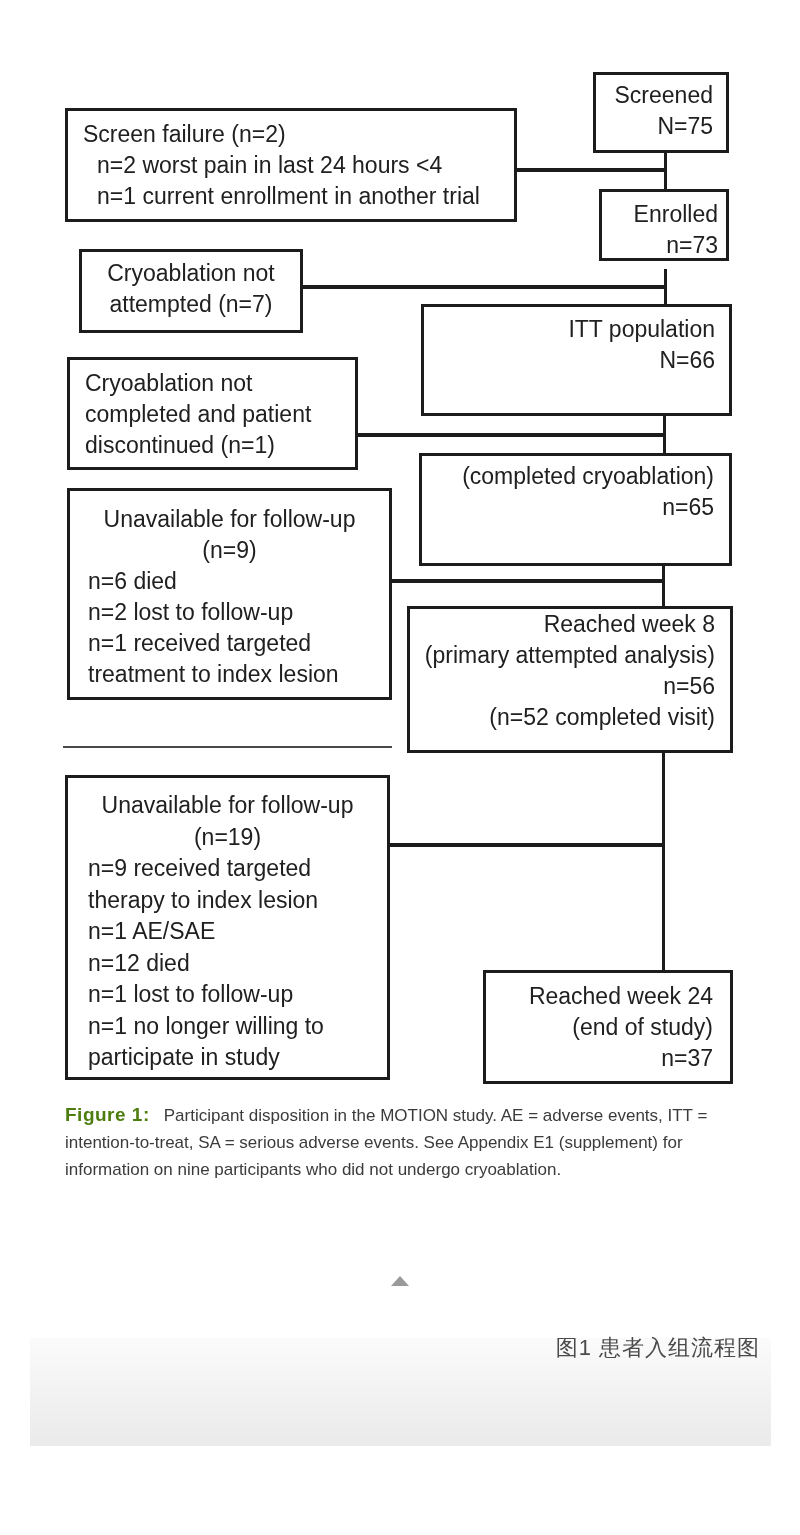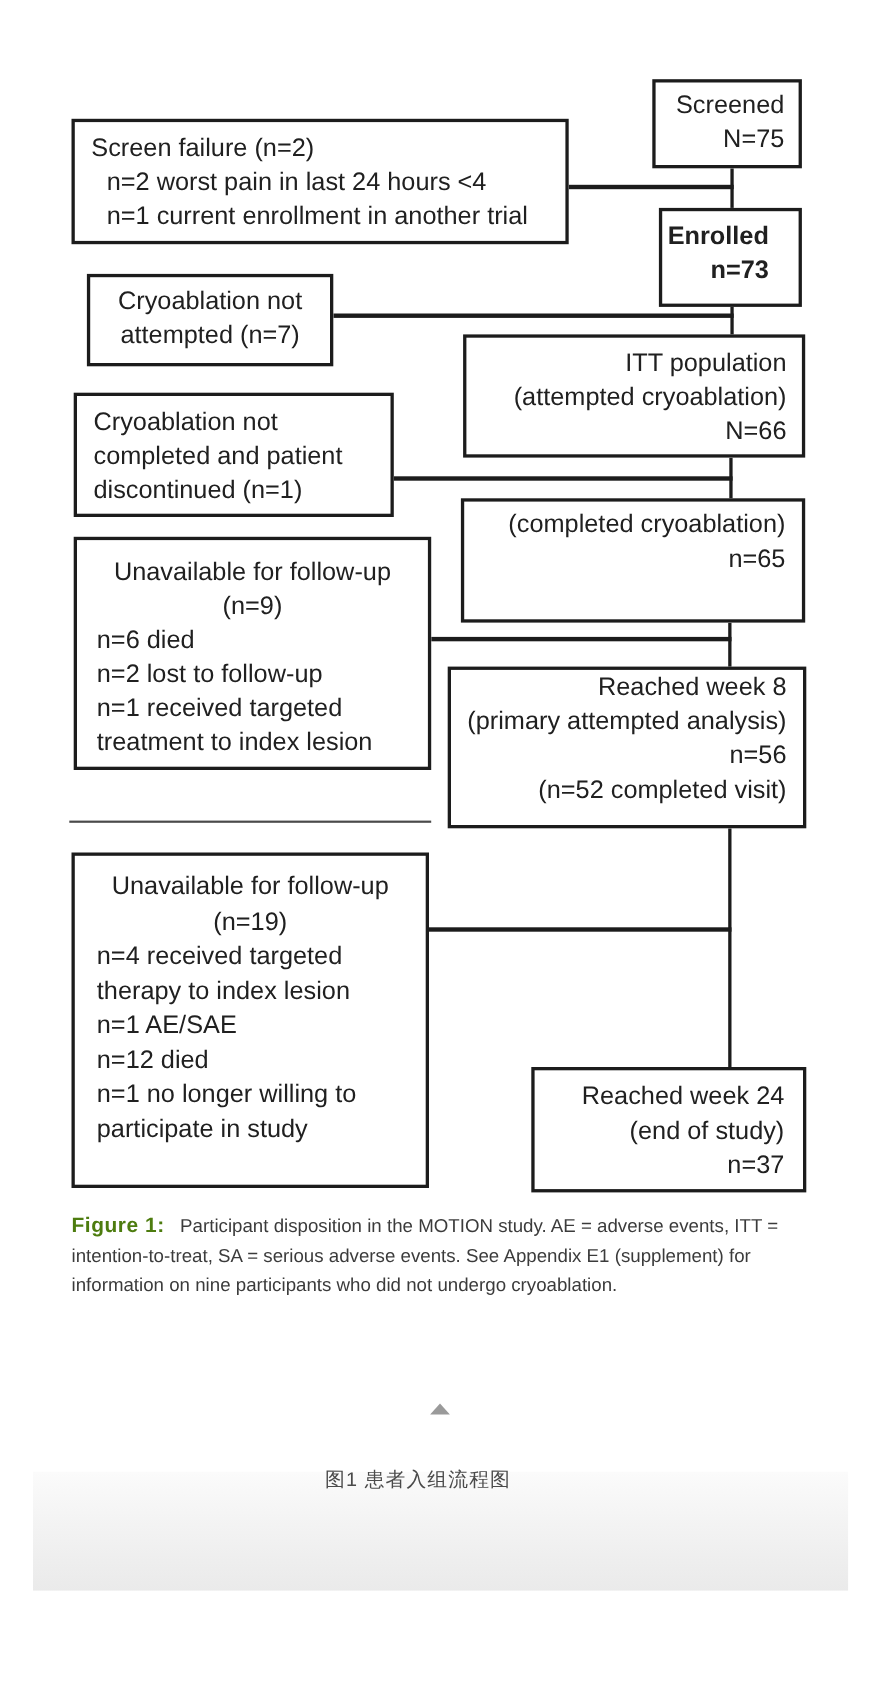--- a/index.html
+++ b/index.html
@@ -17,22 +17,22 @@
   
   #caption{position:absolute;left:65px;top:1101px;width:684px;color:#3b3b3b;
            font-size:17px;line-height:27px;}
   #caption b{color:#4d7c0f;font-size:19px;letter-spacing:0.5px;margin-right:14px;}
   
   #collapse{position:absolute;left:391px;top:1276px;width:0;height:0;cursor:pointer;
             border-left:9px solid transparent;border-right:9px solid transparent;
             border-bottom:10px solid #9a9a9a;}
   #graybar{position:absolute;left:30px;top:1338px;width:741px;height:108px;
            background:linear-gradient(180deg,#fbfbfb 0%,#f3f3f3 45%,#eaeaea 100%);}
-  #cn-caption{position:absolute;left:0;top:1333px;width:760px;text-align:center;
-              color:#4a4a4a;font-size:18px;letter-spacing:1px;}
+  #cn-caption{position:absolute;left:0;top:1333px;width:760px;text-align:right;
+              color:#4a4a4a;font-size:22px;letter-spacing:1px;}
 </style>
 </head>
 <body>
 
 <div id="page">
 
   <div id="figure">
 
     <div class="conn" style="left:664px;top:153px;width:3px;height:40px;"></div>
     <div class="conn" style="left:517px;top:168px;width:150px;height:4px;"></div>
@@ -50,33 +50,32 @@
       <div class="ln">Screened</div>
       <div class="ln">N=75</div>
     </div>
 
     <div class="fbox" style="left:65px;top:108px;width:452px;height:114px;padding:8px 0 0 15px;">
       <div class="ln">Screen failure (n=2)</div>
       <div class="ln" style="padding-left:14px;">n=2 worst pain in last 24 hours &lt;4</div>
       <div class="ln" style="padding-left:14px;">n=1 current enrollment in another trial</div>
     </div>
 
-    <div class="fbox al-r" style="left:599px;top:189px;width:130px;height:90px;padding:7px 27px 0 0;font-weight:bold;">
+    <div class="fbox al-r" style="left:599px;top:189px;width:130px;height:72px;padding:7px 8px 0 0;">
       <div class="ln">Enrolled</div>
       <div class="ln">n=73</div>
     </div>
 
     <div class="fbox al-c" style="left:79px;top:249px;width:224px;height:84px;padding:6px 0 0 0;">
       <div class="ln">Cryoablation not</div>
       <div class="ln">attempted (n=7)</div>
     </div>
 
     <div class="fbox al-r" style="left:421px;top:304px;width:311px;height:112px;padding:7px 14px 0 0;">
       <div class="ln">ITT population</div>
-      <div class="ln">(attempted cryoablation)</div>
       <div class="ln">N=66</div>
     </div>
 
     <div class="fbox" style="left:67px;top:357px;width:291px;height:113px;padding:8px 0 0 15px;">
       <div class="ln">Cryoablation not</div>
       <div class="ln">completed and patient</div>
       <div class="ln">discontinued (n=1)</div>
     </div>
 
     <div class="fbox al-r" style="left:419px;top:453px;width:313px;height:113px;padding:5px 15px 0 0;">
@@ -96,24 +95,25 @@
     <div class="fbox al-r" style="left:407px;top:606px;width:326px;height:147px;padding:0 15px 0 0;">
       <div class="ln">Reached week 8</div>
       <div class="ln">(primary attempted analysis)</div>
       <div class="ln">n=56</div>
       <div class="ln">(n=52 completed visit)</div>
     </div>
 
     <div class="fbox" style="left:65px;top:775px;width:325px;height:305px;padding:12px 0 0 20px;line-height:31.5px;">
       <div class="ln al-c" style="margin-left:-20px;">Unavailable for follow-up</div>
       <div class="ln al-c" style="margin-left:-20px;">(n=19)</div>
-      <div class="ln">n=4 received targeted</div>
+      <div class="ln">n=9 received targeted</div>
       <div class="ln">therapy to index lesion</div>
       <div class="ln">n=1 AE/SAE</div>
       <div class="ln">n=12 died</div>
+      <div class="ln">n=1 lost to follow-up</div>
       <div class="ln">n=1 no longer willing to</div>
       <div class="ln">participate in study</div>
     </div>
 
     <div class="fbox al-r" style="left:483px;top:970px;width:250px;height:114px;padding:8px 17px 0 0;">
       <div class="ln">Reached week 24</div>
       <div class="ln">(end of study)</div>
       <div class="ln">n=37</div>
     </div>
 

